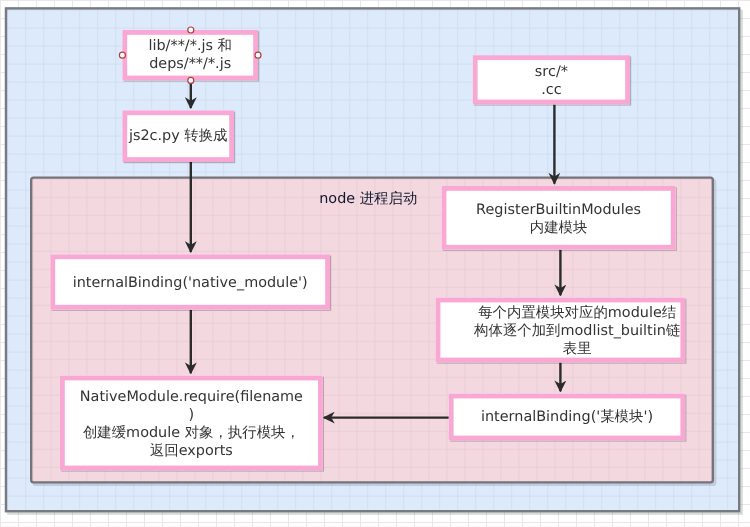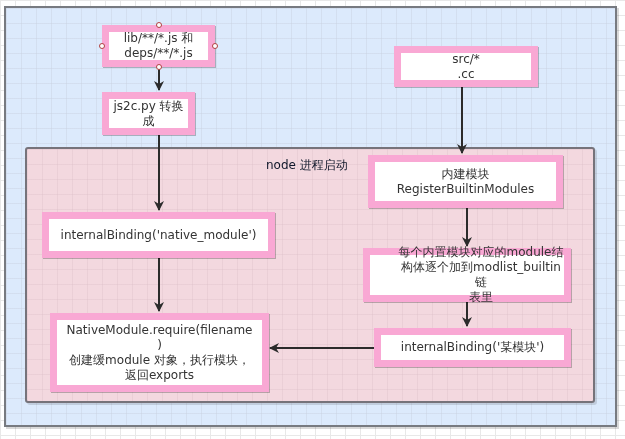--- a/index.html
+++ b/index.html
@@ -31,21 +31,21 @@
       linear-gradient(to right, rgba(225,195,205,0.45) 1px, transparent 1px),
       linear-gradient(to bottom, rgba(225,195,205,0.45) 1px, transparent 1px);
     background-size:15px 15px;
     box-shadow:2px 2px 0 rgba(0,0,0,0.12);
   }
   .inner-label {
     position:absolute; left:266px; top:157px; font-size:12px; color:#0f172a;
   }
   .box {
     position:absolute; box-sizing:border-box; background:#ffffff;
-    border:7px solid #f9a8d4; display:flex; align-items:center; justify-content:center;
+    border:4px solid #f9a8d4; display:flex; align-items:center; justify-content:center;
     text-align:center; font-size:12px; line-height:15px; color:#333;
     box-shadow:1px 1px 0 rgba(0,0,0,0.25);
   }
   .box span { display:block; }
   .handle {
     position:absolute; width:6px; height:6px; border-radius:50%;
     border:1.5px solid #b04040; background:#fff; box-sizing:border-box;
   }
   svg.conn { position:absolute; left:0; top:0; width:625px; height:439px; pointer-events:none; }
 </style>
@@ -81,31 +81,31 @@
 <div class="handle" style="left:212px;top:43px;"></div>
 <div class="handle" style="left:156px;top:22px;"></div>
 <div class="handle" style="left:156px;top:64px;"></div>
 
 <div class="box" style="left:102px;top:92px;width:93px;height:43px;">
   <div>
     <span>js2c.py 转换成</span>
   </div>
 </div>
 
-<div class="box" style="left:394px;top:46px;width:144px;height:41px;">
+<div class="box" style="left:394px;top:46px;width:131px;height:41px;">
   <div>
     <span>src/*</span>
     <span>.cc</span>
   </div>
 </div>
 
 <div class="box" style="left:368px;top:155px;width:195px;height:53px;">
   <div>
+    <span>RegisterBuiltinModules</span>
     <span>内建模块</span>
-    <span>RegisterBuiltinModules</span>
   </div>
 </div>
 
 <div class="box" style="left:42px;top:212px;width:233px;height:46px;">
   <div>
     <span>internalBinding('native_module')</span>
   </div>
 </div>
 
 <div class="box" style="left:363px;top:248px;width:208px;height:54px;padding-left:28px;">

